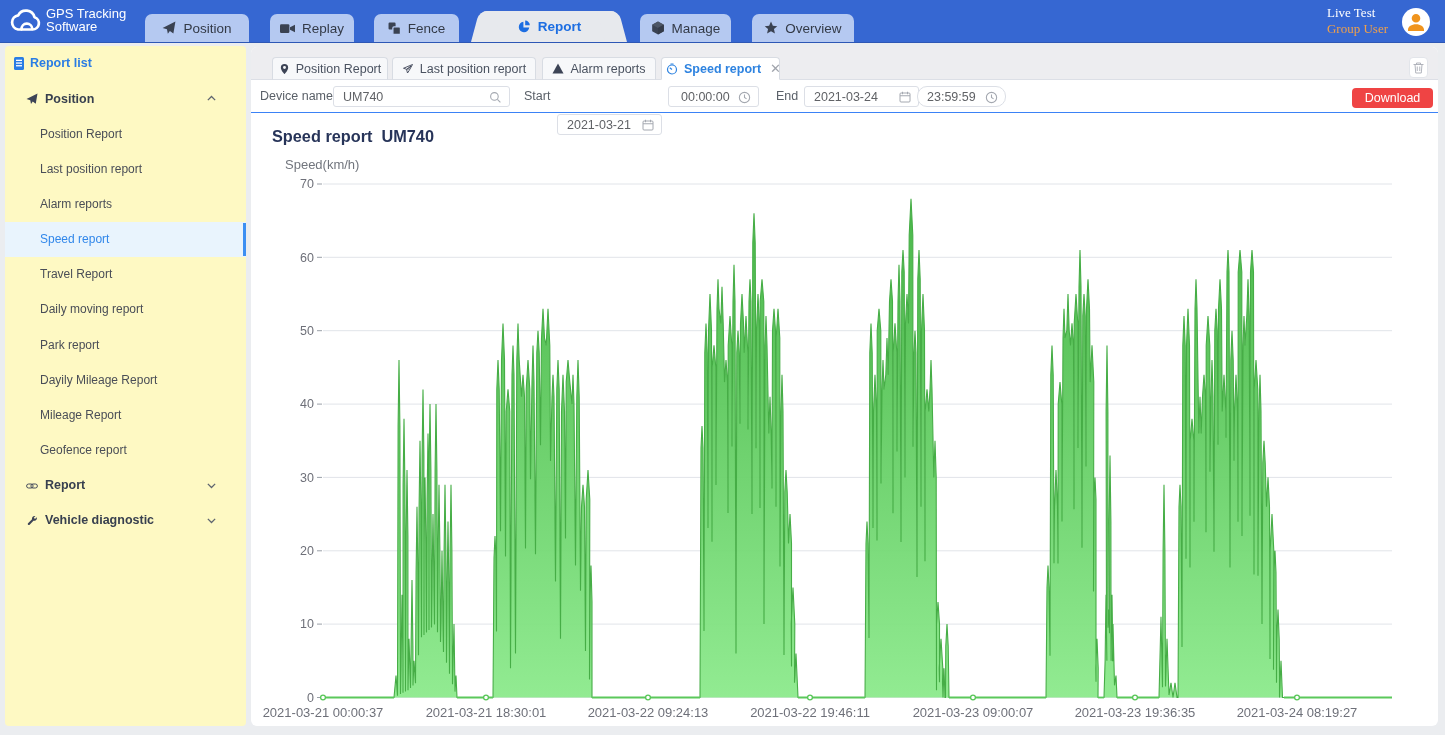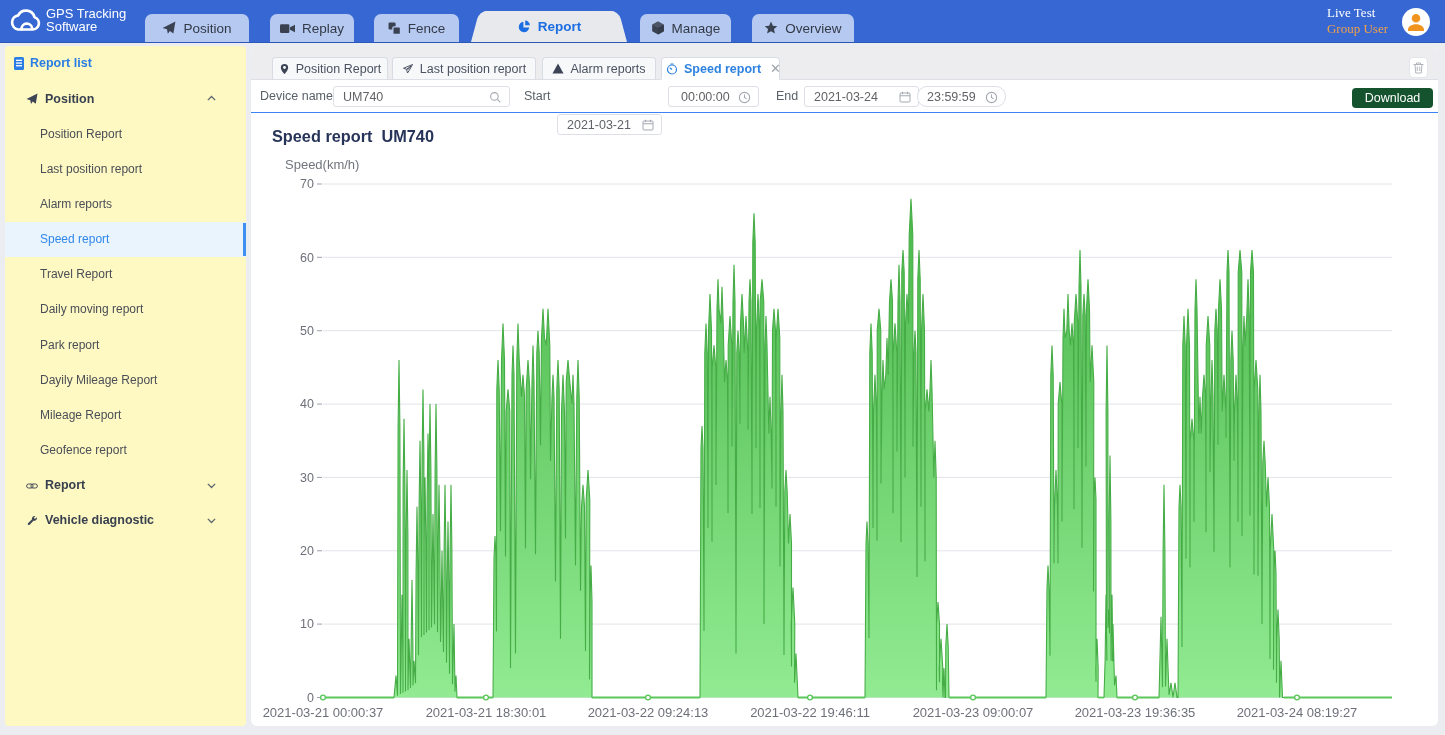--- a/index.html
+++ b/index.html
@@ -38,21 +38,21 @@
 .ctab { position:absolute; bottom:-1px; height:23px; background:#f7f8fa; border:1px solid #d8dce3; border-bottom:1px solid #dcdfe6; border-radius:4px 4px 0 0; display:flex; align-items:center; justify-content:center; gap:6px; font-size:12.5px; color:#4a5260; white-space:nowrap; }
 .ctab.active { background:#fff; border-bottom:1px solid #fff; color:#2e83e0; font-weight:bold; padding-left:6px; }
 .ctab svg { flex-shrink:0; }
 .ctab .x { color:#a0a4ac; font-weight:normal; font-size:13px; margin-left:3px; }
 .trashbtn { position:absolute; right:10px; top:10px; width:19px; height:21px; background:#fff; border:1px solid #e2e5ea; border-radius:4px; display:flex; align-items:center; justify-content:center; }
 
 .toolbar { position:absolute; left:0; top:33px; width:100%; height:33px; background:#fff; border-bottom:1px solid #3b82f6; }
 .tblabel { position:absolute; top:9px; font-size:12.5px; color:#5a6068; }
 .tbinput { position:absolute; top:6px; height:21px; border:1px solid #dcdfe6; border-radius:3px; background:#fff; font-size:12.5px; color:#606266; display:flex; align-items:center; padding-left:9px; }
 .tbinput svg { position:absolute; right:7px; top:3.5px; }
-.dl { position:absolute; right:5px; top:8px; width:81px; height:20px; background:#14532d; border-radius:4px; color:#fff; font-size:12.5px; display:flex; align-items:center; justify-content:center; }
+.dl { position:absolute; right:5px; top:8px; width:81px; height:20px; background:#ef4444; border-radius:4px; color:#fff; font-size:12.5px; display:flex; align-items:center; justify-content:center; }
 </style>
 </head>
 <body>
 <div class="hdr">
   <svg class="logo" width="38" height="30" viewBox="0 0 38 30">
       <path d="M11 24.5h14.5a6.3 6.3 0 0 0 2-12.3A8.8 8.8 0 0 0 11.2 10.3 7.2 7.2 0 0 0 11 24.5z" fill="none" stroke="#fff" stroke-width="2.7" stroke-linejoin="round"></path>
       <path d="M14.5 24.3a5.4 5.4 0 0 1 10.8-.4" fill="none" stroke="#fff" stroke-width="2.7" stroke-linecap="round"></path>
     </svg>
   <div class="brand">GPS Tracking<br>Software</div>
   <div class="htab" style="left:145px;width:104px;">

